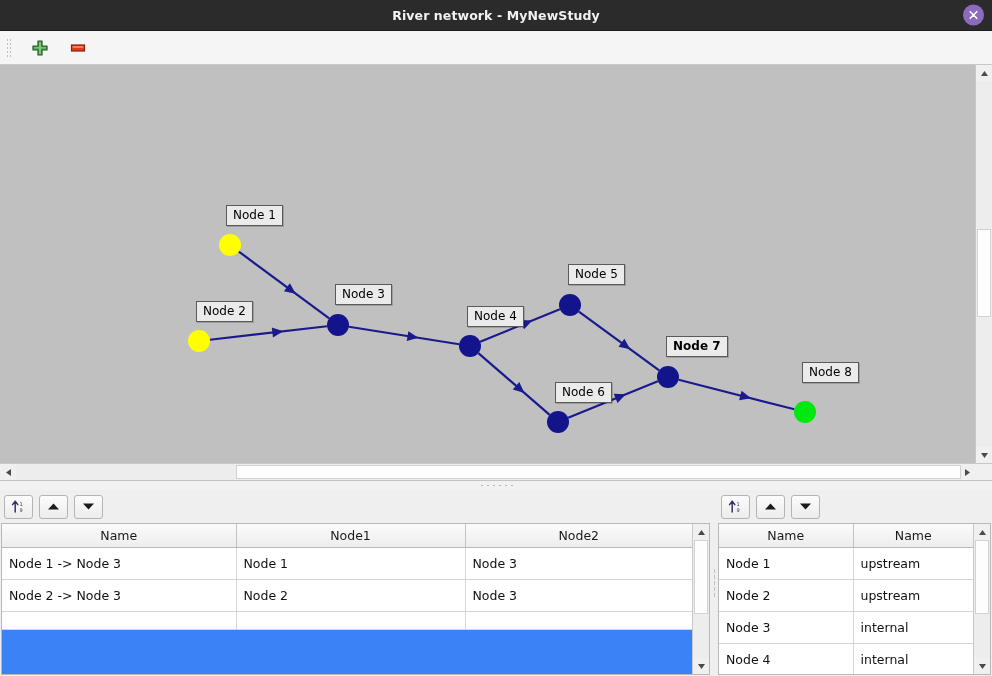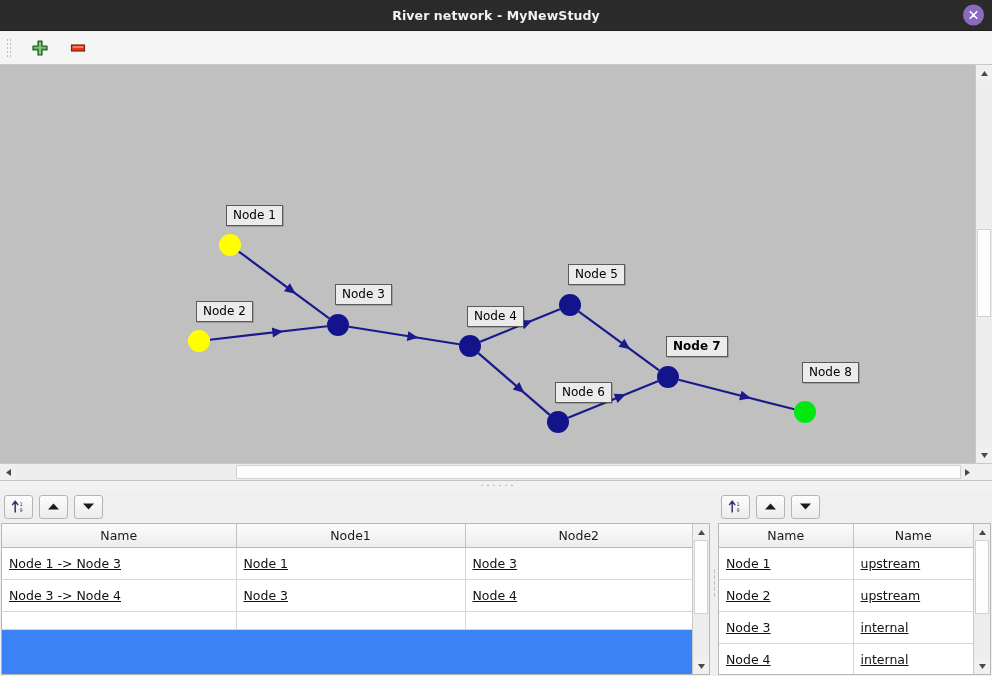--- a/index.html
+++ b/index.html
@@ -234,21 +234,20 @@
     border-right: 1px solid #d6d6d6;
     border-bottom: 1px solid #d6d6d6;
     height: 30px;
     padding: 8px 7px;
     color: #111;
     background: #ffffff;
     white-space: nowrap;
     overflow: hidden;
     text-overflow: ellipsis;
     cursor: default;
-    text-decoration: underline;
   }
   table.grid td:last-child { border-right: none; }
   tr.filler td { height: 18px; }
 
   .grid-scroll {
     flex: 0 0 17px;
     width: 17px;
     background: #f0f0f0;
     border-left: 1px solid #c8c8c8;
     display: flex; flex-direction: column;
@@ -410,23 +409,23 @@
                   <th>Node2</th>
                 </tr>
               </thead>
             <tbody id="reaches-body">
                 <tr>
                   <td>Node 1 -&gt; Node 3</td>
                   <td>Node 1</td>
                   <td>Node 3</td>
                 </tr>
                 <tr>
-                  <td>Node 3 -&gt; Node 4</td>
+                  <td>Node 2 -&gt; Node 3</td>
+                  <td>Node 2</td>
                   <td>Node 3</td>
-                  <td>Node 4</td>
                 </tr>
                 <tr class="filler">
                   <td></td>
                   <td></td>
                   <td></td>
                 </tr>
               </tbody>
           </table>
         </div>
         <div class="grid-scroll">

